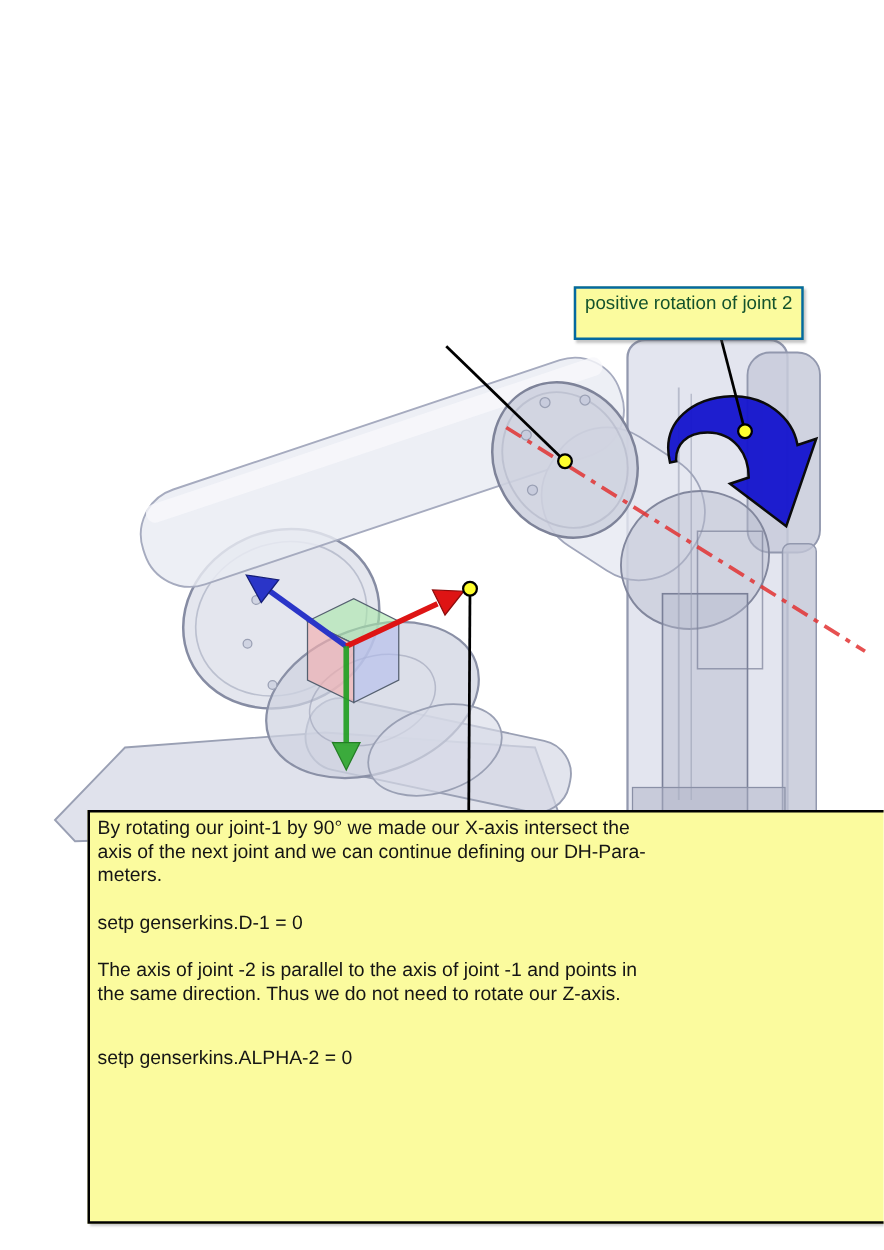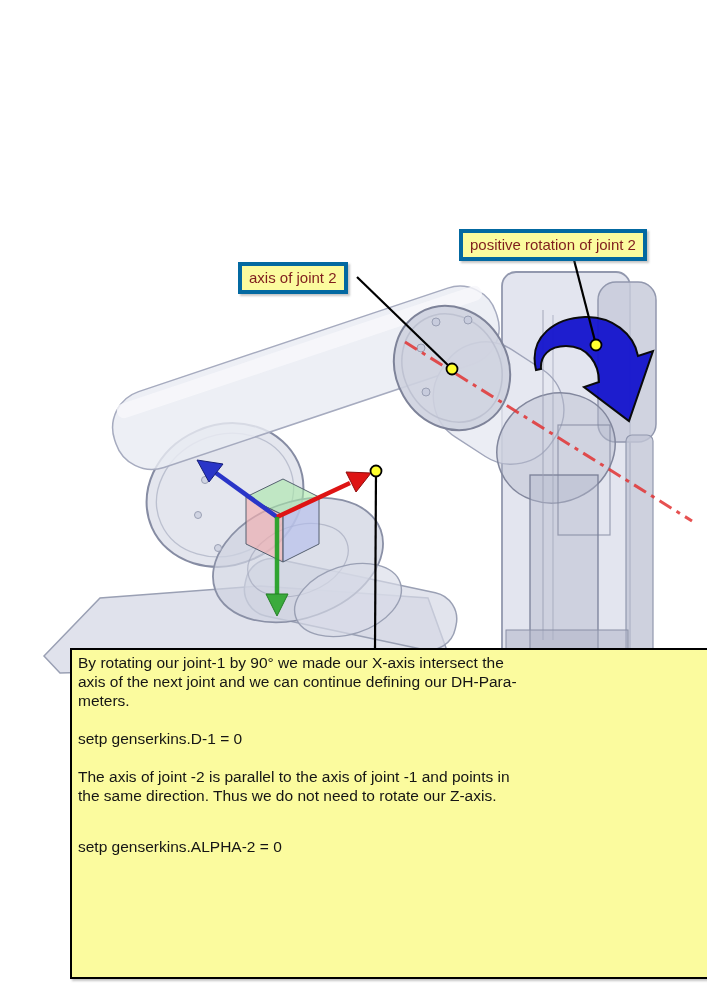--- a/index.html
+++ b/index.html
@@ -16,25 +16,25 @@
     overflow: hidden;
   }
   #scene-svg {
     position: absolute;
     left: 0;
     top: 0;
   }
   .callout {
     position: absolute;
     background: #fbfb9e;
-    border: 4px solid #0369a1;
-    padding: 2px 7px 3px 7px;
+    border: 2px solid #0369a1;
+    padding: 2px 7px 18px 7px;
     font-size: 15px;
     line-height: 19px;
-    color: #7f1d1d;
+    color: #14532d;
     white-space: nowrap;
     box-shadow: 2px 2px 2px rgba(90,90,90,0.35);
   }
   #callout-rotation { left: 459px; top: 229px; }
   #callout-axis     { left: 238px; top: 262px; }
   #note-box {
     position: absolute;
     left: 70px;
     top: 648px;
     width: 690px;
@@ -162,21 +162,20 @@
     </g>
     <g>
       <circle cx="452" cy="369" r="5.5" fill="#ffff2e" stroke="#000000" stroke-width="1.8"></circle>
       <circle cx="596" cy="345" r="5.5" fill="#ffff2e" stroke="#000000" stroke-width="1.8"></circle>
       <circle cx="376" cy="471" r="5.5" fill="#ffff2e" stroke="#000000" stroke-width="1.8"></circle>
     </g>
   </svg>
 
   <div id="callout-rotation" class="callout">positive rotation of joint 2</div>
 
-  <div id="callout-axis" class="callout">axis of joint 2</div>
 
   <div id="note-box">
     <div class="note-par">By rotating our joint-1 by 90° we made our X-axis intersect the
 axis of the next joint and we can continue defining our DH-Para-
 meters.</div>
     <div class="note-par">setp genserkins.D-1 = 0</div>
     <div class="note-par">The axis of joint -2 is parallel to the axis of joint -1 and points in
 the same direction. Thus we do not need to rotate our Z-axis.</div>
     <div class="note-par">setp genserkins.ALPHA-2 = 0</div>
   </div>

